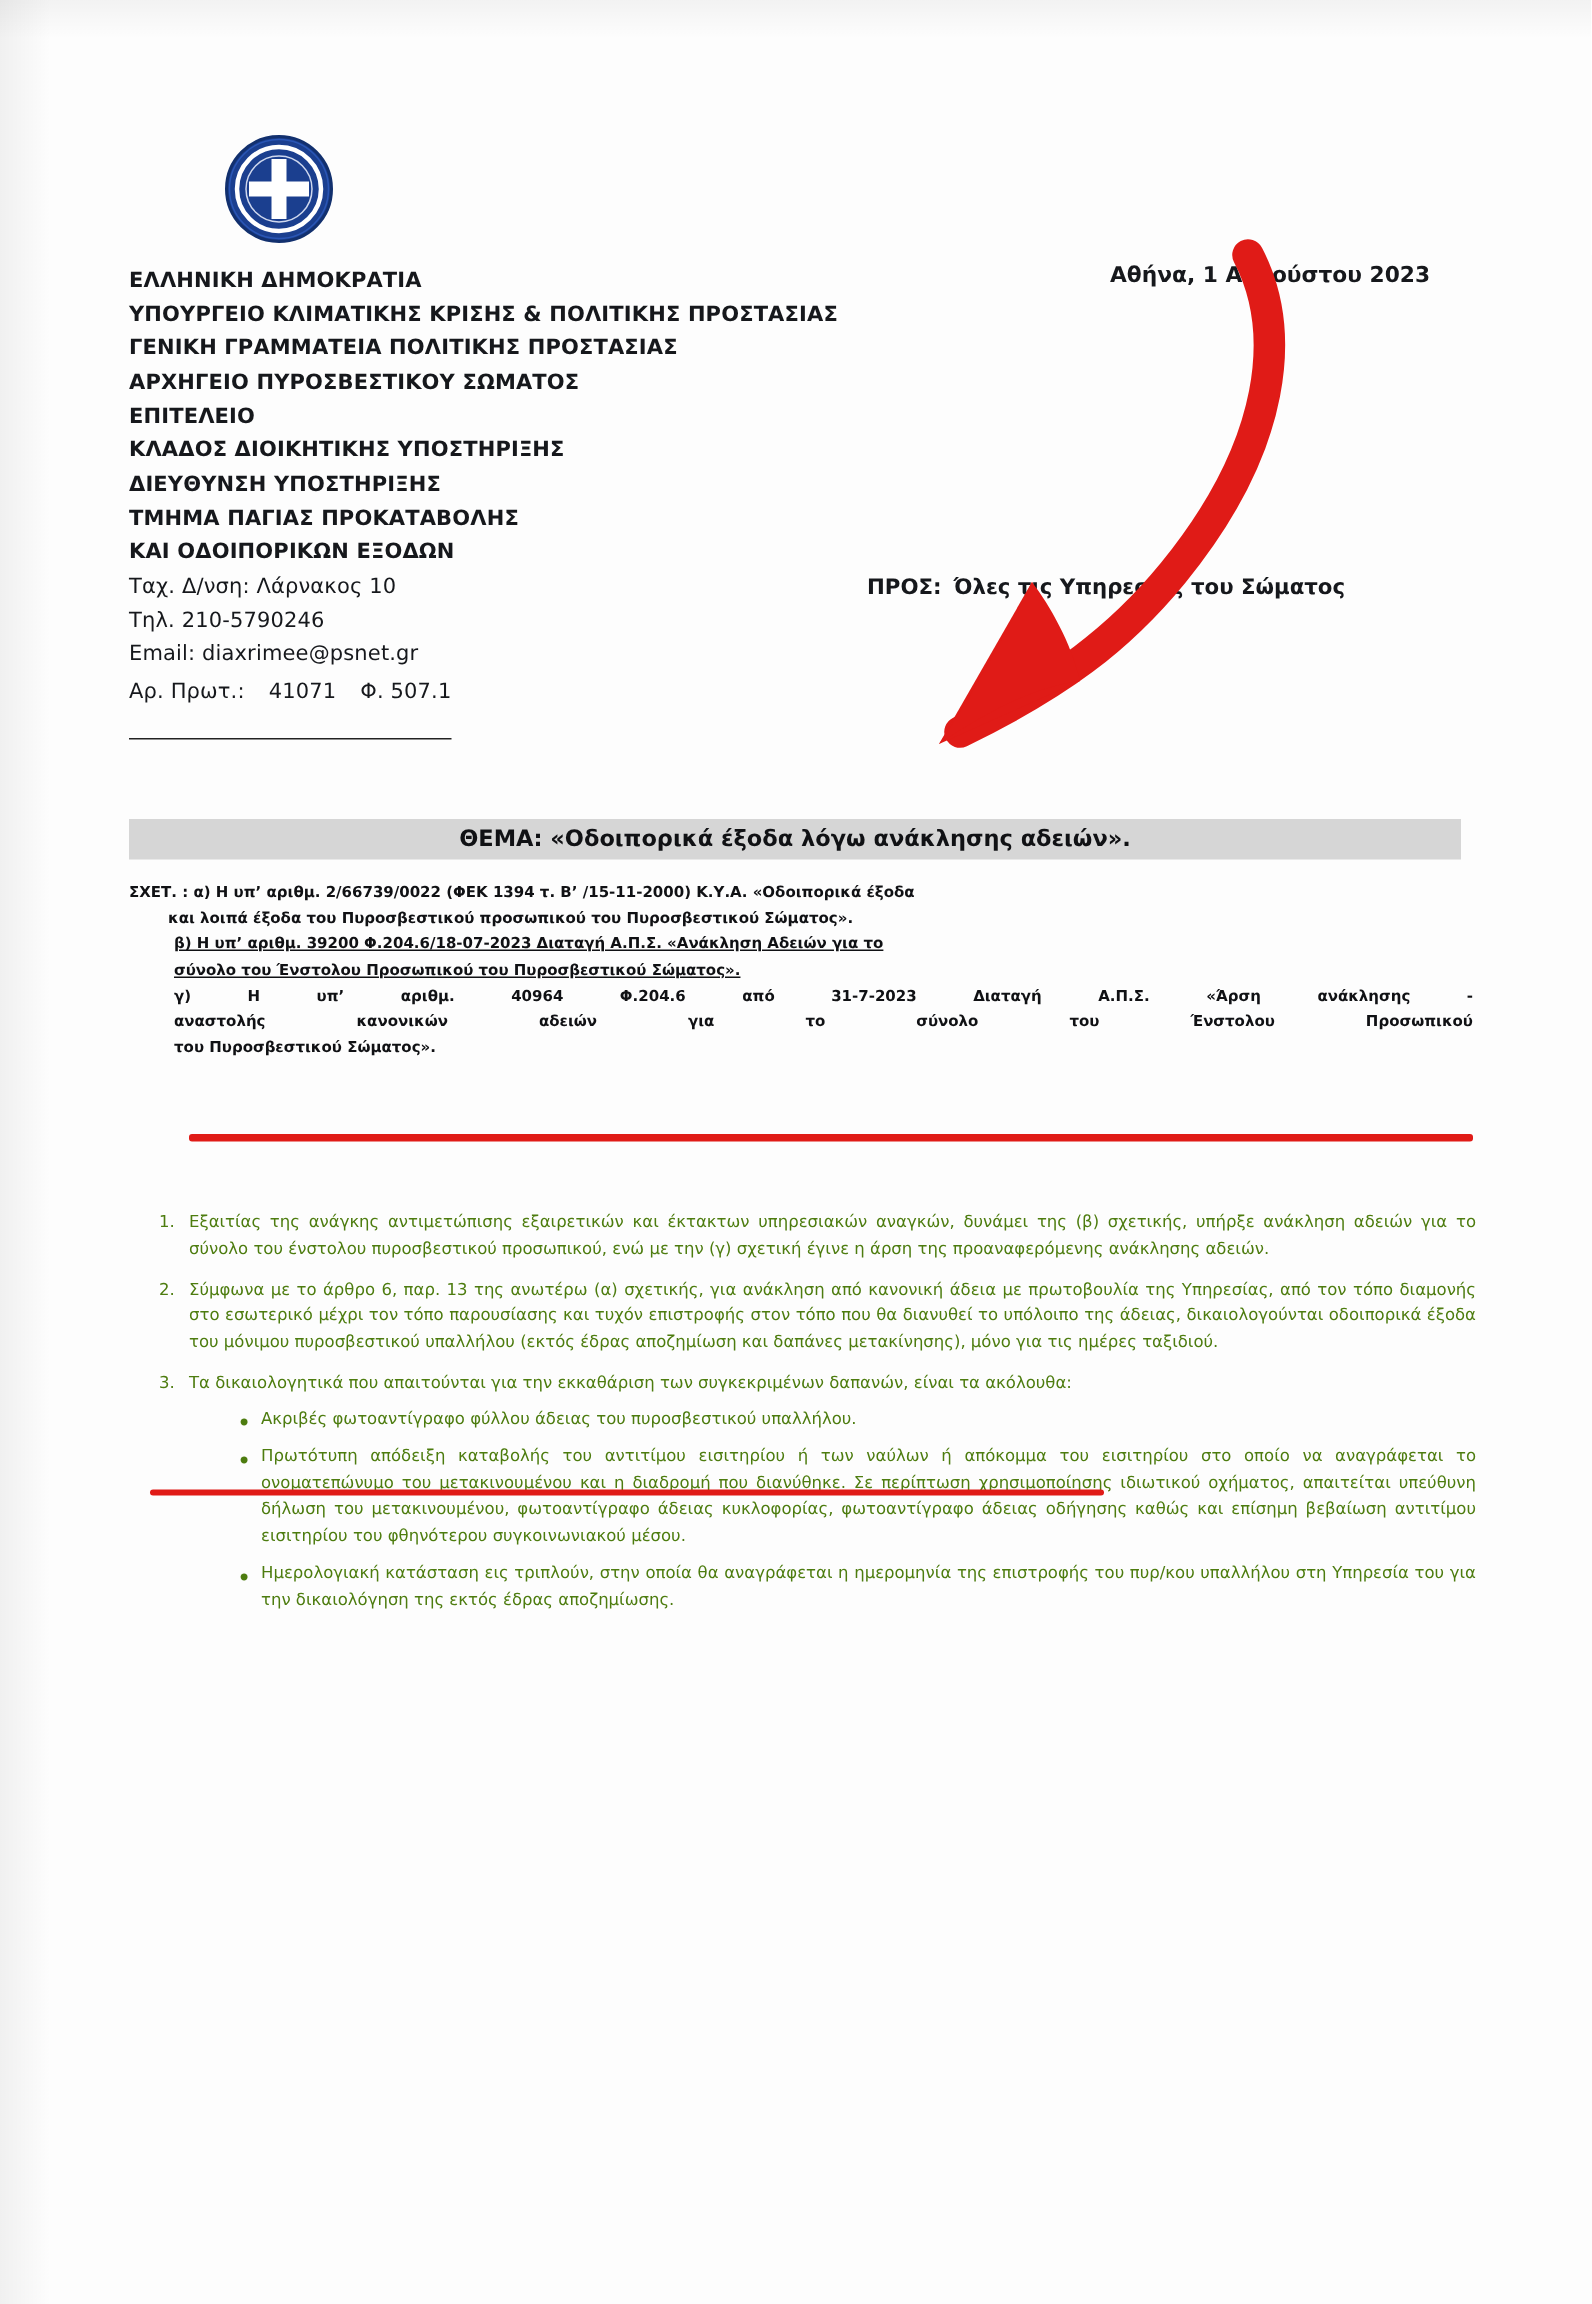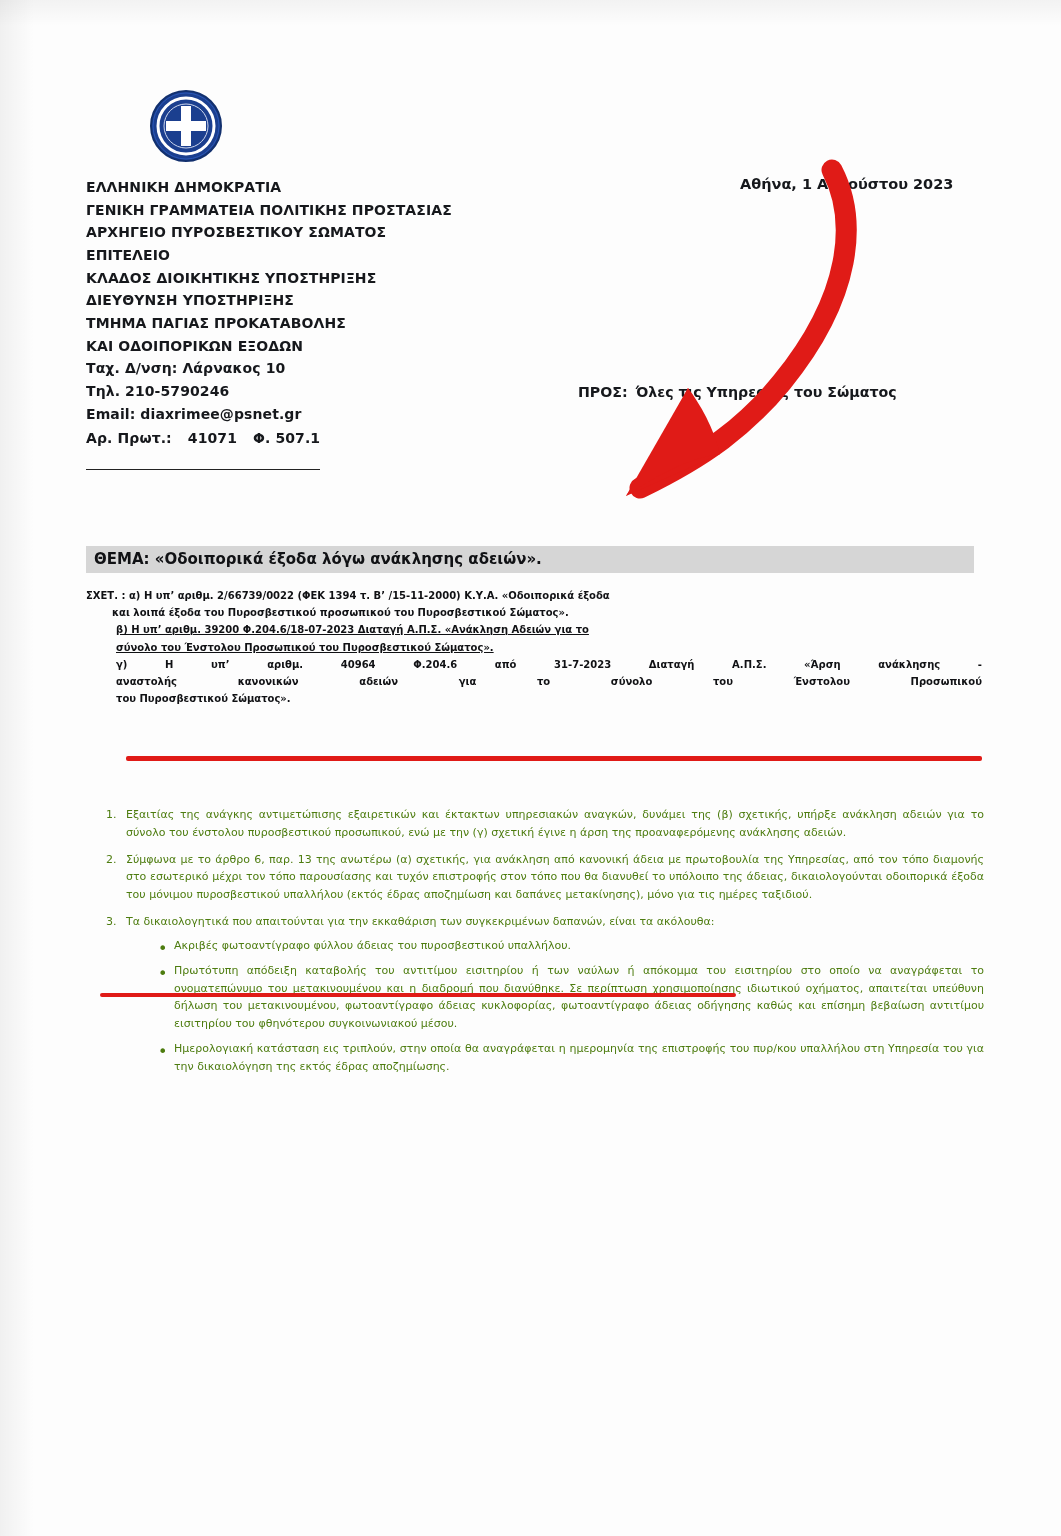--- a/index.html
+++ b/index.html
@@ -38,21 +38,21 @@
     left: 86px;
     top: 176px;
     width: 560px;
     font-size: 14px;
     line-height: 1.62;
     font-weight: 700;
     letter-spacing: 0.1px;
     color: #16181c;
   }
   .header-block .line { white-space: nowrap; }
-  .header-block .line.regular { font-weight: 700; }
+  .header-block .line.regular { font-weight: 400; }
   .header-block .line.protocol {
     border-bottom: 1.6px solid #222;
     display: inline-block;
     padding-bottom: 19px;
     margin-top: 2px;
   }
   .protocol-gap { display:inline-block; width: 16px; }
 
   
   .doc-date {
@@ -83,20 +83,21 @@
     position: absolute;
     left: 86px;
     top: 546px;
     width: 888px;
     background: #d6d6d6;
     padding: 4px 8px 5px 8px;
     box-sizing: border-box;
     font-size: 15px;
     font-weight: 800;
     color: #101114;
+    text-align: center;
   }
 
   
   .schet {
     position: absolute;
     left: 86px;
     top: 588px;
     width: 896px;
     font-size: 10px;
     line-height: 1.52;
@@ -208,20 +209,21 @@
       <rect x="33" y="18" width="10" height="40" fill="#ffffff"></rect>
       <rect x="18" y="33" width="40" height="10" fill="#ffffff"></rect>
       <circle cx="38" cy="38" r="33" fill="none" stroke="#2a56b5" stroke-width="1"></circle>
     </svg>
   </div>
 
   <div class="doc-date">Αθήνα,  1  Αυγούστου 2023</div>
 
   <div class="header-block">
     <div class="line">ΕΛΛΗΝΙΚΗ ΔΗΜΟΚΡΑΤΙΑ</div>
+    <div class="line">ΥΠΟΥΡΓΕΙΟ ΚΛΙΜΑΤΙΚΗΣ ΚΡΙΣΗΣ &amp; ΠΟΛΙΤΙΚΗΣ ΠΡΟΣΤΑΣΙΑΣ</div>
     <div class="line">ΓΕΝΙΚΗ ΓΡΑΜΜΑΤΕΙΑ ΠΟΛΙΤΙΚΗΣ ΠΡΟΣΤΑΣΙΑΣ</div>
     <div class="line">ΑΡΧΗΓΕΙΟ ΠΥΡΟΣΒΕΣΤΙΚΟΥ ΣΩΜΑΤΟΣ</div>
     <div class="line">ΕΠΙΤΕΛΕΙΟ</div>
     <div class="line">ΚΛΑΔΟΣ ΔΙΟΙΚΗΤΙΚΗΣ ΥΠΟΣΤΗΡΙΞΗΣ</div>
     <div class="line">ΔΙΕΥΘΥΝΣΗ ΥΠΟΣΤΗΡΙΞΗΣ</div>
     <div class="line">ΤΜΗΜΑ ΠΑΓΙΑΣ ΠΡΟΚΑΤΑΒΟΛΗΣ</div>
     <div class="line">ΚΑΙ ΟΔΟΙΠΟΡΙΚΩΝ ΕΞΟΔΩΝ</div>
     <div class="line regular">Ταχ. Δ/νση: Λάρνακος 10</div>
     <div class="line regular">Τηλ. 210-5790246</div>
     <div class="line regular">Email: diaxrimee@psnet.gr</div>

